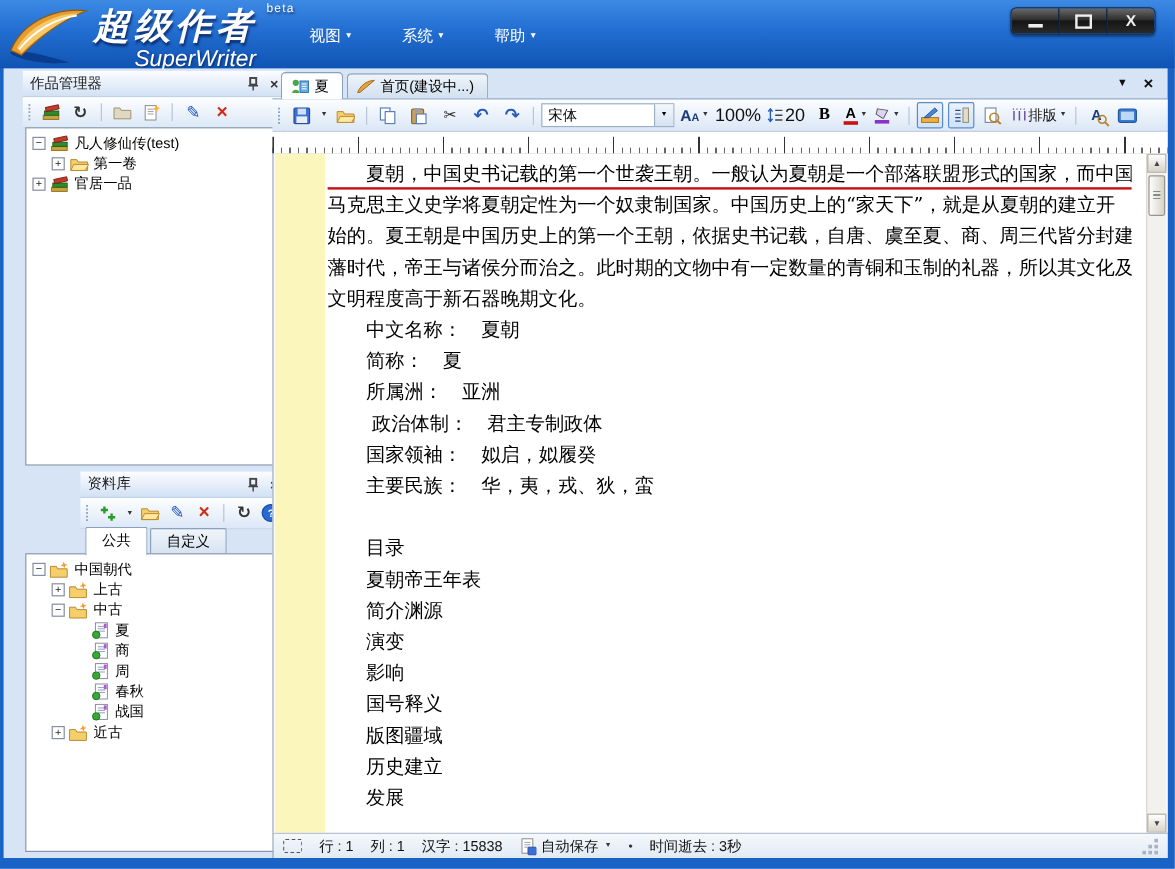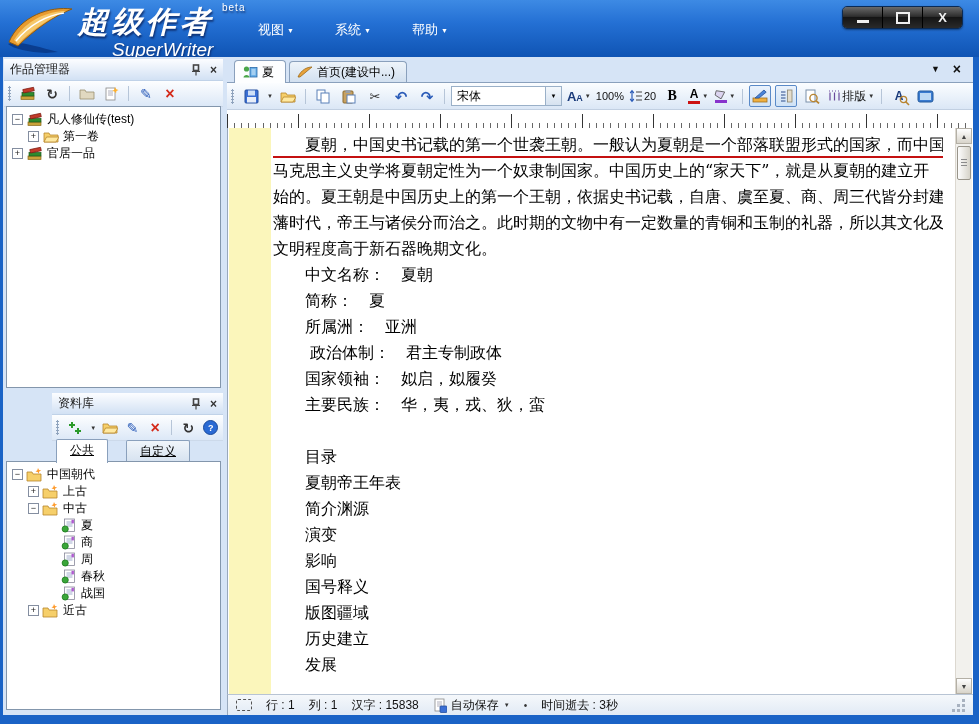--- a/index.html
+++ b/index.html
@@ -25,21 +25,21 @@
   .win-btn{width:39px;height:21px;display:flex;align-items:center;justify-content:center;
     background:linear-gradient(#6a6a6a 0%,#2e2e2e 45%,#151515 50%,#2a2a2a 100%);
     border-right:1px solid #000;cursor:default;}
   .win-btn:last-child{border-right:none;}
   .glyph-min{width:12px;height:3px;background:#efefef;margin-top:7px;}
   .glyph-max{width:10px;height:8px;border:2px solid #efefef;}
   .glyph-x{color:#efefef;font-size:13px;font-weight:bold;line-height:1;}
   
   .app-frame{position:absolute;top:57px;left:3px;right:6px;bottom:9px;background:#d6e4f6;}
   
-  .sidebar{position:absolute;left:0;top:0;width:221px;bottom:0;}
+  .sidebar{position:absolute;left:15px;top:0;width:221px;bottom:0;}
   .panel{position:absolute;left:1px;right:1px;}
   .panel-works{top:2px;height:331px;}
   .panel-library{top:336px;bottom:3px;padding-left:48px;}
   .panel-header{height:21px;display:flex;align-items:center;padding:0 6px;
     background:linear-gradient(#fcfdff,#d2e1f4);border-bottom:1px solid #c0d2e8;font-size:12px;color:#1a1a1a;}
   .panel-title{flex:1;}
   .hdr-btn{margin-left:9px;color:#333;font-size:12px;display:flex;align-items:center;cursor:default;}
   .panel-tools{height:25px;background:linear-gradient(#fdfeff,#dce8f7);border-bottom:1px solid #ccd9ea;
     display:flex;align-items:center;gap:6px;padding:0 4px;}
   .grip-dots{width:3px;height:15px;background-image:radial-gradient(#8fa3bd 1px,transparent 1.1px);background-size:3px 3px;margin-right:2px;}
@@ -66,40 +66,40 @@
   .ex-plus .expander::before{content:"+";margin-top:-1px;}
   .ex-none .expander{visibility:hidden;}
   .ticon{display:none;width:17px;height:16px;margin-right:4px;flex:none;align-items:center;justify-content:center;}
   .ic-books .ticon-books{display:inline-flex;}
   .ic-folder .ticon-folder{display:inline-flex;}
   .ic-folderstar .ticon-folderstar{display:inline-flex;}
   .ic-doc .ticon-doc{display:inline-flex;}
   
   .side-tabs{display:flex;align-items:flex-end;height:21px;padding-left:4px;}
   .side-tab{padding:2px 13px 2px;font-size:12px;border:1px solid #8aa0bc;border-bottom:none;border-radius:2px 2px 0 0;
-    background:linear-gradient(#f0f5fa,#d6e2f0);margin-right:18px;cursor:default;text-decoration:underline;}
+    background:linear-gradient(#f0f5fa,#d6e2f0);margin-right:2px;cursor:default;}
   .side-tab.active{background:#fff;position:relative;z-index:2;margin-bottom:-1px;padding-bottom:4px;}
   
   .main{position:absolute;left:224px;top:0;right:0;bottom:0;}
   .doc-tabs{height:26px;display:flex;align-items:flex-end;padding-left:7px;border-bottom:1px solid #8aa0bc;box-sizing:border-box;}
   .dtab{display:flex;align-items:center;gap:4px;height:21px;box-sizing:border-box;padding:0 11px 0 7px;font-size:12px;
     border:1px solid #8aa0bc;border-bottom:none;border-radius:4px 4px 0 0;background:linear-gradient(#eef4fa,#d2e0f0);
     margin-right:3px;cursor:default;}
   .dtab.active{background:#fdfeff;height:23px;margin-bottom:-1px;position:relative;z-index:2;}
   .dtab-ctrls{margin-left:auto;display:flex;align-items:center;gap:13px;padding:0 12px 6px 0;}
   .dtab-ctrls .ctrl{font-size:9px;color:#111;cursor:default;}
   .dtab-ctrls .ctrl.x{font-size:14px;font-weight:bold;line-height:1;}
   .ed-toolbar{height:26px;background:linear-gradient(#fbfdff,#dbe7f6);border-bottom:1px solid #c2d0e2;
     display:flex;align-items:center;gap:4px;padding:0 4px;}
   .tbtn{height:20px;min-width:20px;display:inline-flex;align-items:center;justify-content:center;gap:1px;border:1px solid transparent;border-radius:2px;cursor:default;}
   .tbtn.toggled{border:1px solid #5a8ac8;background:linear-gradient(#eaf2fc,#cfe2f6);}
   .combo{width:104px;height:18px;background:#fff;border:1px solid #9ab0c8;display:flex;align-items:center;padding-left:5px;font-size:12px;cursor:default;}
   .combo-arrow{margin-left:auto;width:15px;align-self:stretch;display:flex;align-items:center;justify-content:center;
     font-size:6px;background:linear-gradient(#f4f8fc,#d6e2f0);border-left:1px solid #9ab0c8;}
-  .lbl{font-size:11px;color:#111;}
+  .lbl{font-size:15px;color:#111;}
   .bold-b{font-family:"Liberation Serif","DejaVu Serif",serif;font-weight:bold;font-size:14px;}
   .a-color{display:inline-flex;flex-direction:column;align-items:center;line-height:1;font-size:12px;font-weight:bold;}
   .a-color .bar{width:12px;height:3px;margin-top:1px;}
   .bar-red{background:#cc1111;}
   .bar-purple{background:#8833cc;}
   .size-icon{font-weight:bold;color:#1a3a7a;font-size:13px;display:flex;align-items:flex-end;line-height:1;}
   .size-icon .small{font-size:9px;}
   .find-icon{position:relative;font-weight:bold;font-size:12px;color:#1a3a7a;}
   .find-icon svg{position:absolute;right:-7px;bottom:-3px;}
   

